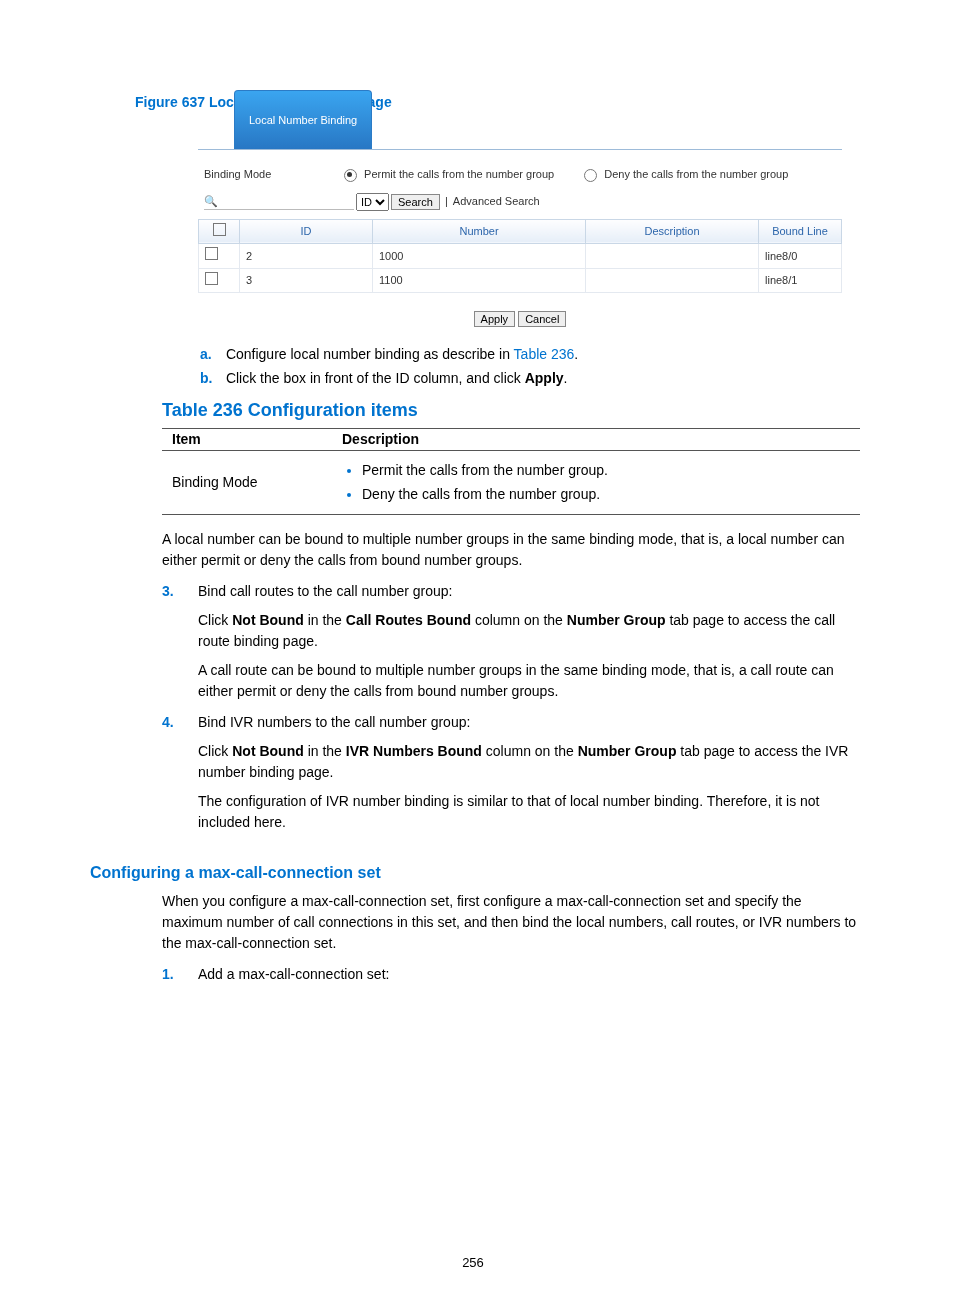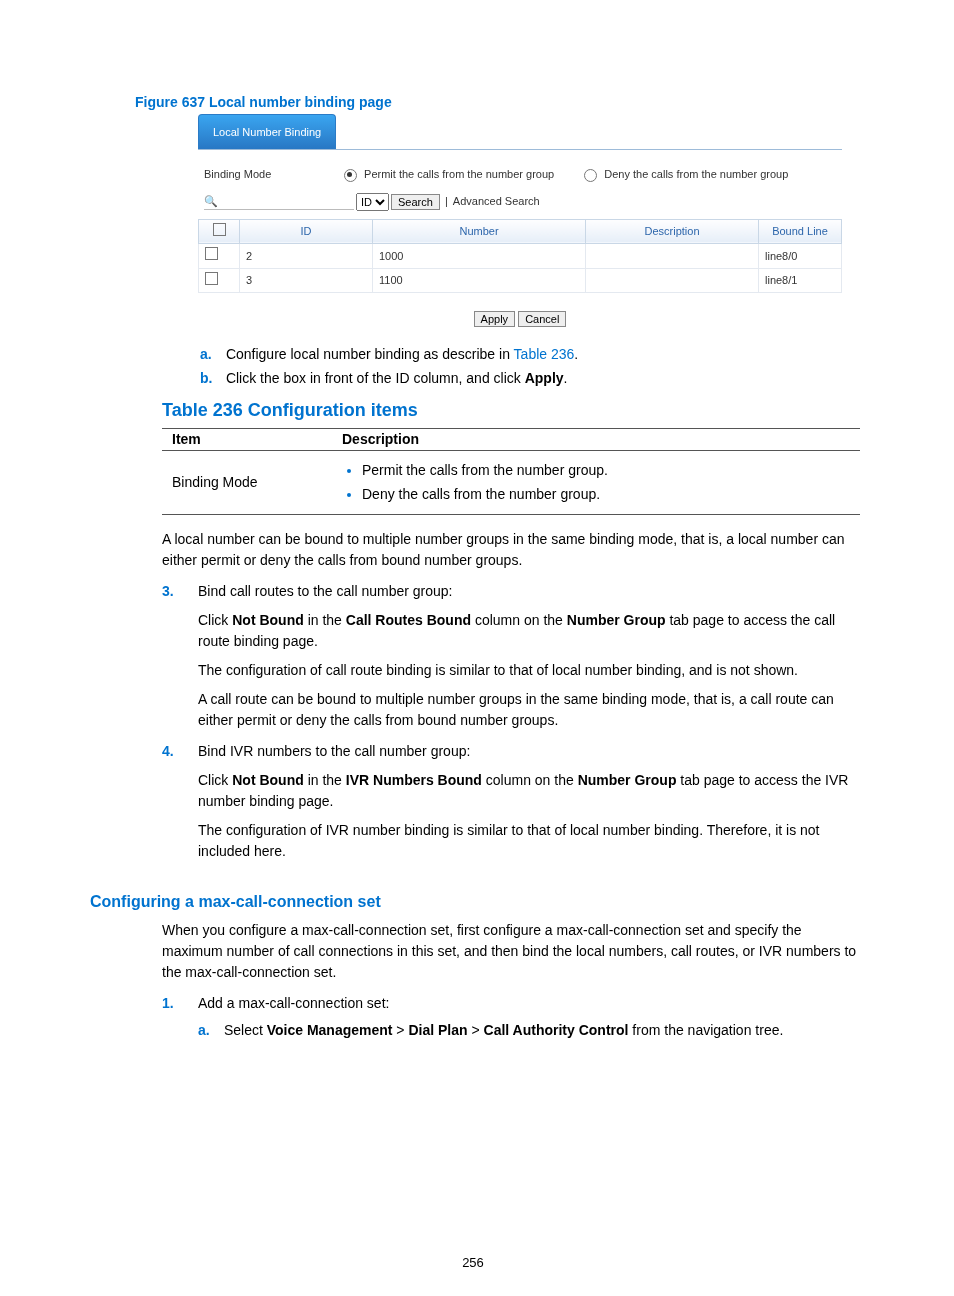--- a/index.html
+++ b/index.html
@@ -54,27 +54,28 @@
   }
   .tab-wrap {
     height: 26px;
     border-bottom: 1px solid #9dbbd9;
     display: flex;
     align-items: flex-end;
   }
   .tab {
     height: 26px;
     line-height: 26px;
-    padding: 4px 14px;
+    padding: 16px 14px;
     color: #fff;
     background: linear-gradient(#3aa5f0, #2877c4);
     border: 1px solid #2b7bc6;
     border-bottom: none;
     border-radius: 4px 4px 0 0;
     font-size: 11px;
+    margin-left: 36px;
   }
   .mode-row {
     display: flex;
     flex-wrap: wrap;
     align-items: center;
     padding: 16px 6px 6px 6px;
     font-size: 11px;
     gap: 30px;
   }
   .mode-row .label { width: 110px; }
@@ -340,43 +341,38 @@
 
   <p class="para">A local number can be bound to multiple number groups in the same binding mode, that is, a local number can either permit or deny the calls from bound number groups.</p>
 
   <ol class="num">
     <li>
       <span class="marker">3.</span>
       <span>Bind call routes to the call number group:</span>
       <p>
         <span>Click </span><strong>Not Bound</strong><span> in the </span><strong>Call Routes Bound</strong><span> column on the </span><strong>Number Group</strong><span> tab page to access the call route binding page.</span>
       </p>
-      <p>The configuration of call route binding is similar to that of local number binding, and is not shown.</p>
       <p>A call route can be bound to multiple number groups in the same binding mode, that is, a call route can either permit or deny the calls from bound number groups.</p>
     </li>
     <li>
       <span class="marker">4.</span>
       <span>Bind IVR numbers to the call number group:</span>
       <p>
         <span>Click </span><strong>Not Bound</strong><span> in the </span><strong>IVR Numbers Bound</strong><span> column on the </span><strong>Number Group</strong><span> tab page to access the IVR number binding page.</span>
       </p>
       <p>The configuration of IVR number binding is similar to that of local number binding. Therefore, it is not included here.</p>
     </li>
   </ol>
 
   <div class="section-title">Configuring a max-call-connection set</div>
   <p class="para" style="margin-left:72px;">When you configure a max-call-connection set, first configure a max-call-connection set and specify the maximum number of call connections in this set, and then bind the local numbers, call routes, or IVR numbers to the max-call-connection set.</p>
 
   <ol class="num">
     <li>
       <span class="marker">1.</span>
       <span>Add a max-call-connection set:</span>
       <ol class="alpha2">
-        <li>
-          <span class="marker">a.</span>
-          <span>Select </span><strong>Voice Management</strong><span> &gt; </span><strong>Dial Plan</strong><span> &gt; </span><strong>Call Authority Control</strong><span> from the navigation tree.</span>
-        </li>
       </ol>
     </li>
   </ol>
 
   <div class="page-num">256</div>
 </div>
 
 </body></html>

